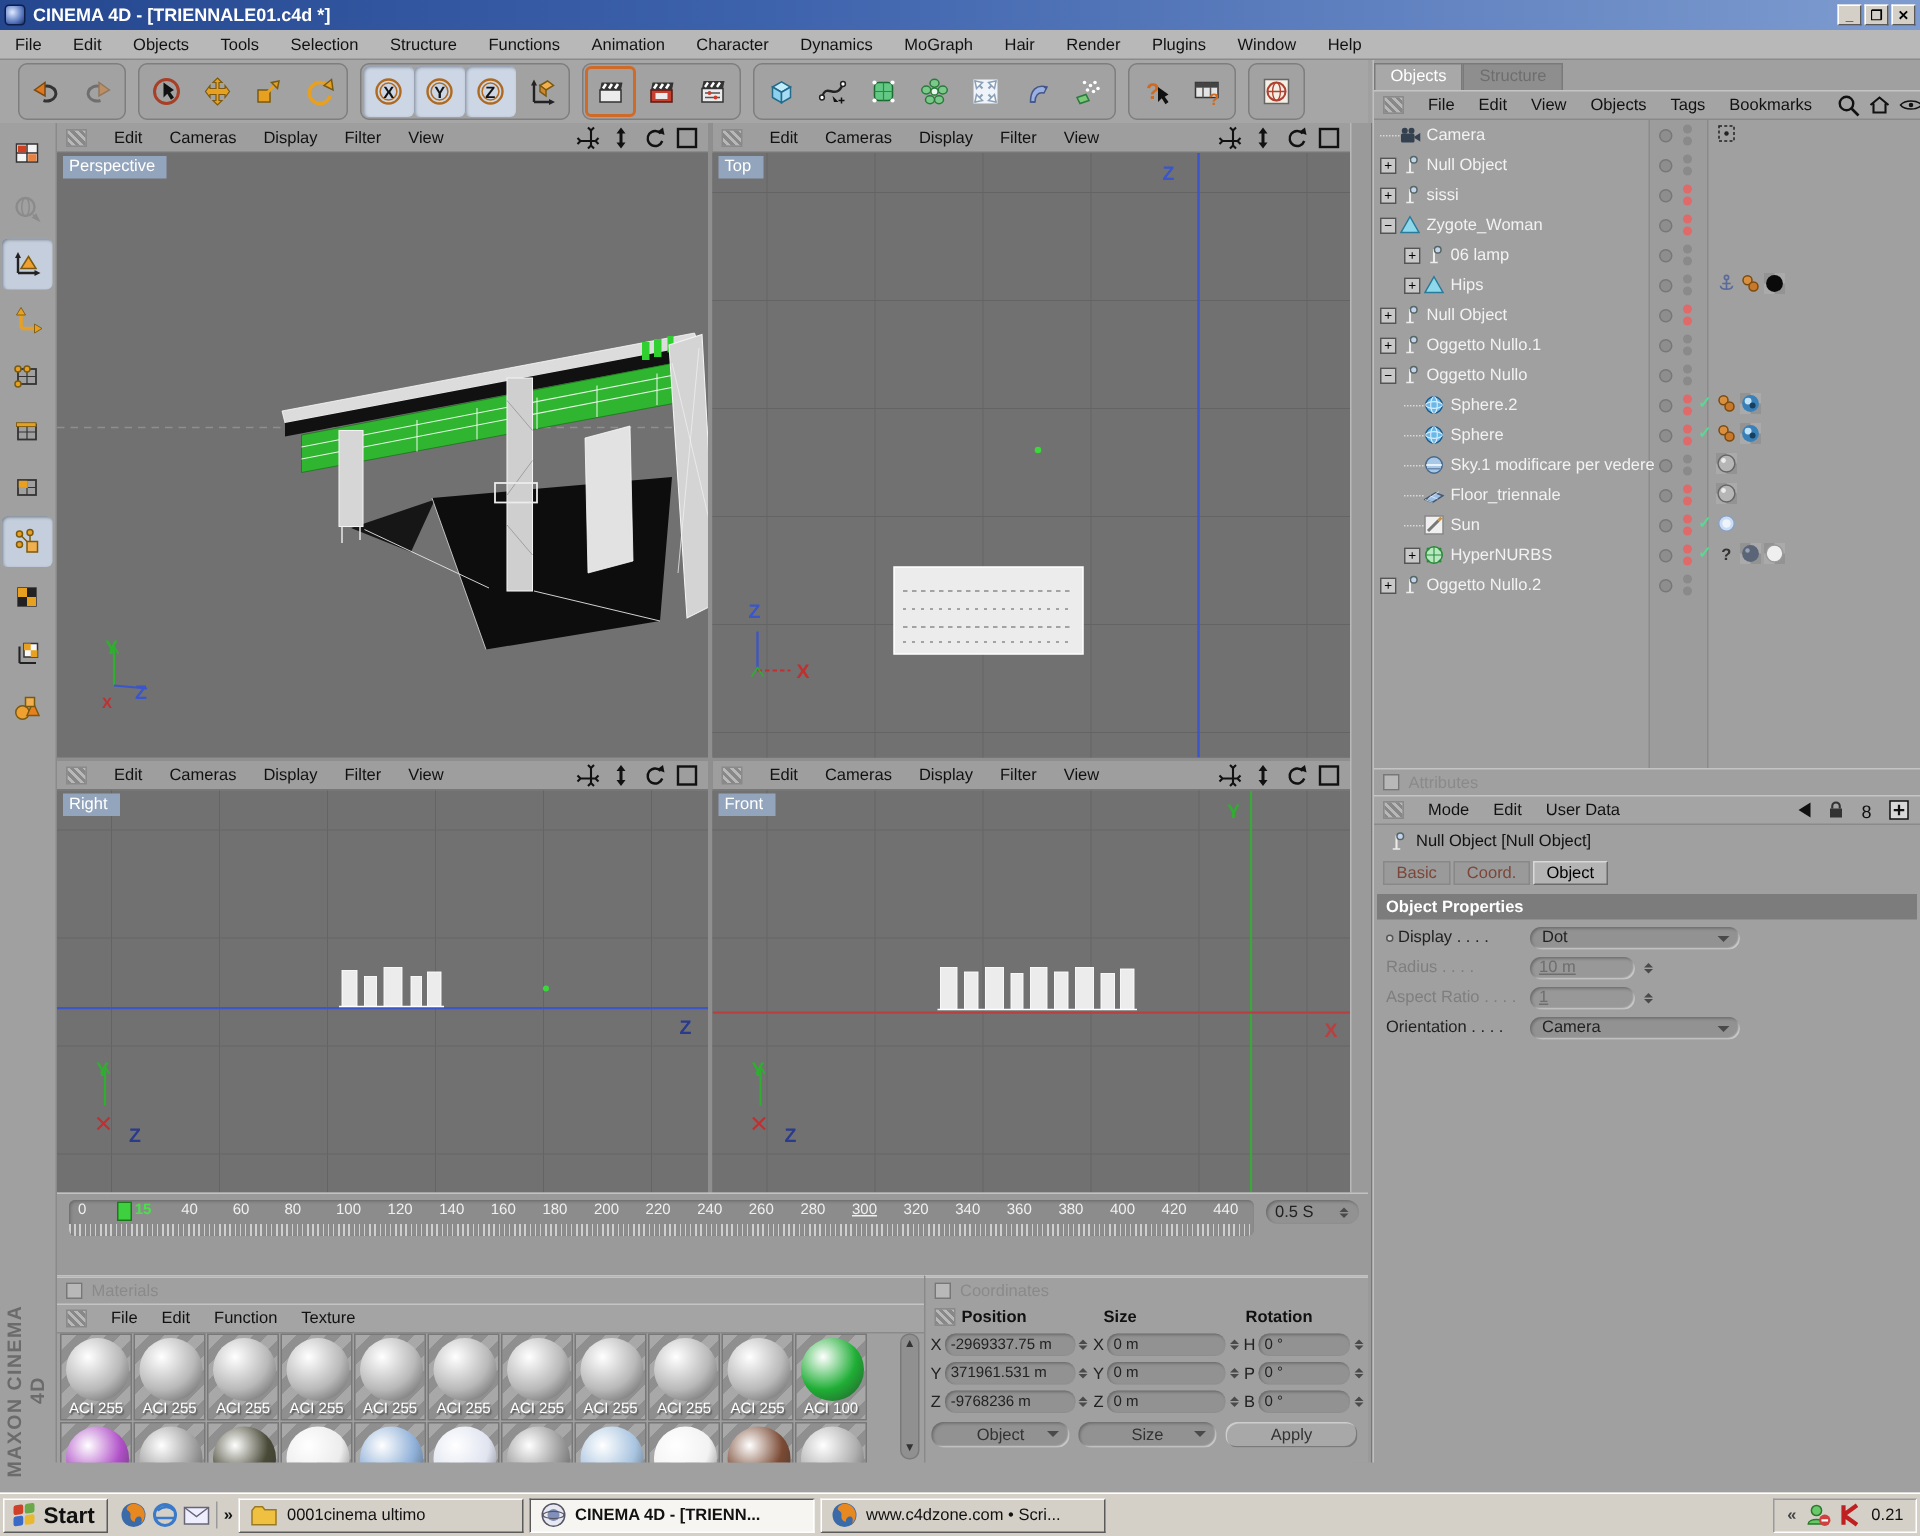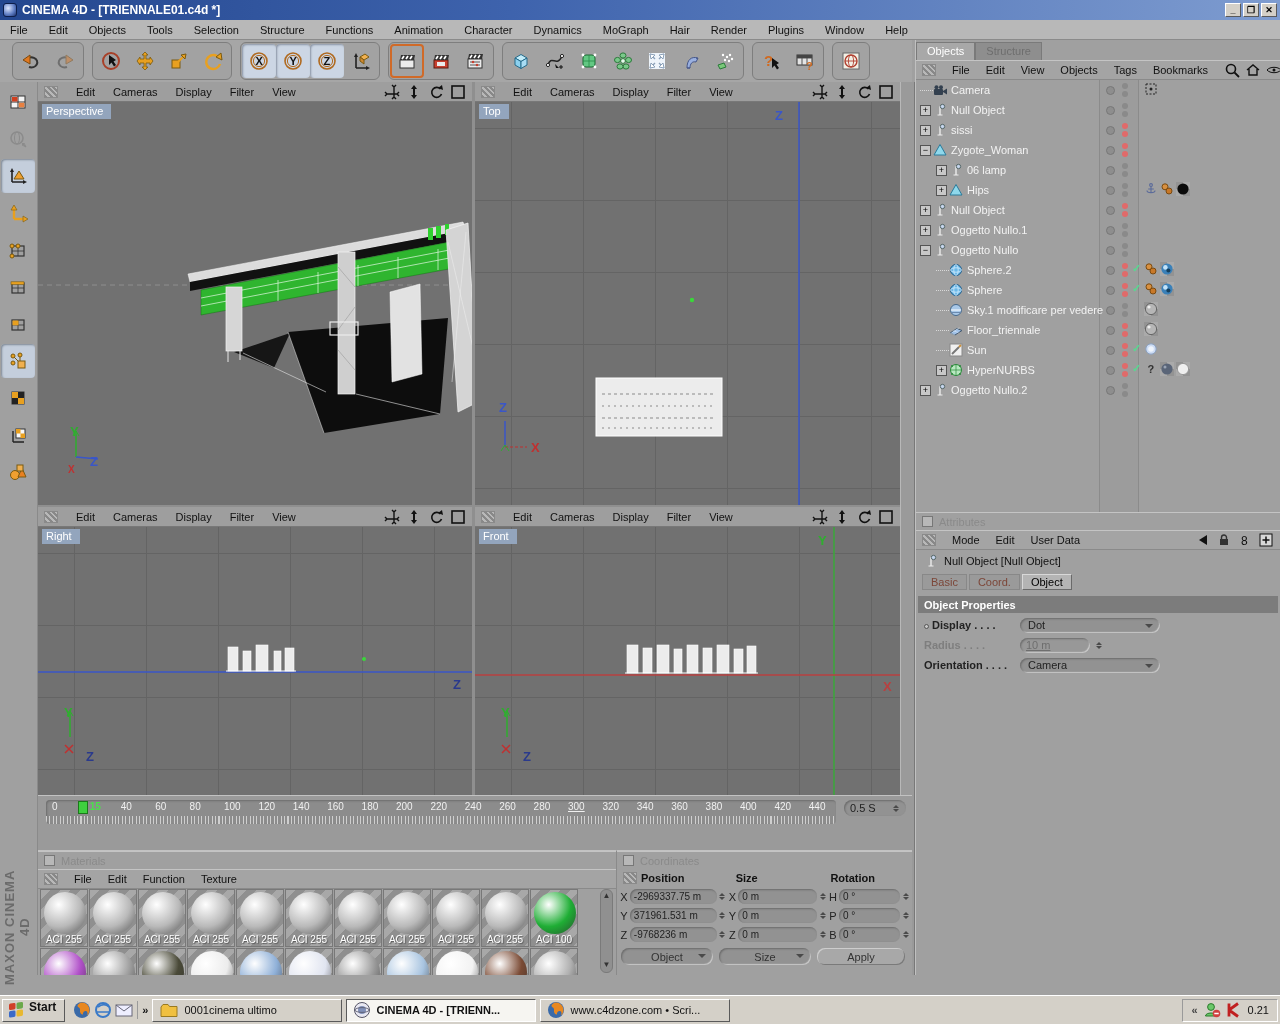--- a/index.html
+++ b/index.html
@@ -61,21 +61,21 @@
   .tags{position:absolute;left:228px;top:2px;display:flex;gap:2px;align-items:center;}
   
   .sec-title{height:18px;display:flex;align-items:center;gap:6px;padding:0 6px;color:#8a8a8a;border-top:1px solid #c4c4c4;}
   .sec-title .chk{width:11px;height:11px;background:#b8b8b8;border:1px solid #777;}
   #attr-obj{height:22px;display:flex;align-items:center;gap:6px;padding:0 8px;color:#111;}
   #attr-tabs{display:flex;gap:2px;padding:2px 6px;}
   .atab{padding:1px 8px;color:#7c4638;background:#9a9a9a;border:1px solid #888;}
   .atab.active{background:#b4b4b4;color:#000;border-color:#d8d8d8 #6a6a6a #6a6a6a #d8d8d8;}
   #attr-sec{height:17px;background:#7c7c7c;color:#fff;font-weight:bold;display:flex;align-items:center;padding:0 6px;margin:4px 2px 2px 2px;}
   .prop-row{display:flex;align-items:center;height:20px;padding-left:8px;gap:4px;}
-  .prop-label{width:92px;color:#222;position:relative;font-weight:bold;}
+  .prop-label{width:92px;color:#222;position:relative;}
   .prop-row.disabled .prop-label{color:#7e7e7e;}
   .bullet{width:5px;height:5px;border:1px solid #555;border-radius:50%;display:inline-block;margin-right:3px;background:#c8c8c8;}
   .dd{width:140px;height:15px;background:#929292;border-radius:8px;box-shadow:inset 1px 1px 2px #6a6a6a,inset -1px -1px 1px #cfcfcf;display:flex;align-items:center;padding:0 8px;color:#222;position:relative;}
   .dd::after{content:"";position:absolute;right:7px;top:6px;border:4px solid transparent;border-top-color:#4a4a4a;}
   .numfield{width:70px;height:15px;background:#929292;border-radius:8px;box-shadow:inset 1px 1px 2px #6a6a6a,inset -1px -1px 1px #cfcfcf;display:flex;align-items:center;padding:0 6px;color:#222;overflow:hidden;white-space:nowrap;text-decoration:underline;}
   .prop-row.disabled .numfield,.prop-row.disabled .dd{color:#6e6e6e;background:#989898;}
   .spin{width:9px;height:14px;display:flex;flex-direction:column;justify-content:center;gap:1px;}
   .spin::before,.spin::after{content:"";border:3px solid transparent;margin:0 auto;}
   .spin::before{border-bottom-color:#4a4a4a;}
   .spin::after{border-top-color:#4a4a4a;}
@@ -109,21 +109,21 @@
   #coord-heads{display:flex;align-items:center;height:18px;gap:4px;padding:0 6px;font-weight:bold;}
   .crow{display:flex;align-items:center;height:19px;padding:0 2px;gap:1px;}
   .crow .ax{width:10px;text-align:center;color:#222;}
   .cfield{height:15px;background:#929292;border-radius:7px;box-shadow:inset 1px 1px 2px #6a6a6a;display:flex;align-items:center;padding:0 4px;color:#222;overflow:hidden;white-space:nowrap;font-size:10px;}
   .cfield span{overflow:hidden;}
   #coord-btm{display:flex;gap:6px;padding:4px 4px;}
   .cbtn{height:17px;border-radius:8px;display:flex;align-items:center;justify-content:center;color:#333;}
   
   #statusbar{left:38px;top:975px;width:1242px;height:20px;background:#a0a0a0;border-top:1px solid #c6c6c6;display:flex;align-items:center;gap:8px;padding:0 8px;}
   #taskbar{left:0;top:995px;width:1280px;height:29px;background:#d4d0c8;border-top:1px solid #fff;display:flex;align-items:center;gap:4px;padding:0 2px;}
-  #start-btn{height:23px;display:flex;gap:4px;padding:0 8px 0 4px;background:#d4d0c8;border:1px solid;border-color:#fff #5a5a5a #5a5a5a #fff;font-weight:bold;font-size:12px;}
+  #start-btn{height:23px;display:flex;align-items:center;gap:4px;padding:0 8px 0 4px;background:#d4d0c8;border:1px solid;border-color:#fff #5a5a5a #5a5a5a #fff;font-weight:bold;font-size:15px;}
   #qlaunch{display:flex;align-items:center;gap:3px;padding:0 4px;border-right:1px solid #9a9a9a;}
   .task{width:190px;height:23px;display:flex;align-items:center;gap:5px;padding:0 6px;background:#d4d0c8;border:1px solid;border-color:#fff #5a5a5a #5a5a5a #fff;white-space:nowrap;overflow:hidden;font-size:11px;}
   .task.active{background:#f6f5f1;border-color:#5a5a5a #fff #fff #5a5a5a;font-weight:bold;}
   #tray{margin-left:auto;height:23px;display:flex;align-items:center;gap:5px;padding:0 8px;border:1px solid;border-color:#9a9a9a #fff #fff #9a9a9a;background:#d4d0c8;}
   .mi{cursor:default;}
 </style>
 </head>
 <body>
 
 <div id="root">
@@ -1254,20 +1254,25 @@
     <div id="attr-props">
         <div class="prop-row">
           <span class="prop-label"><span class="bullet"></span>Display . . . .</span>
           <span class="dd">Dot</span>
         </div>
         <div class="prop-row disabled">
           <span class="prop-label">Radius . . . .</span>
           <span class="numfield">10 m</span>
           <span class="spin"></span>
         </div>
+        <div class="prop-row disabled">
+          <span class="prop-label">Aspect Ratio . . . .</span>
+          <span class="numfield">1</span>
+          <span class="spin"></span>
+        </div>
         <div class="prop-row">
           <span class="prop-label">Orientation . . . .</span>
           <span class="dd">Camera</span>
         </div>
       </div>
   </div>
 
   <div id="timeline" class="abs">
     <div id="ruler">
         <div class="ticks"></div>

